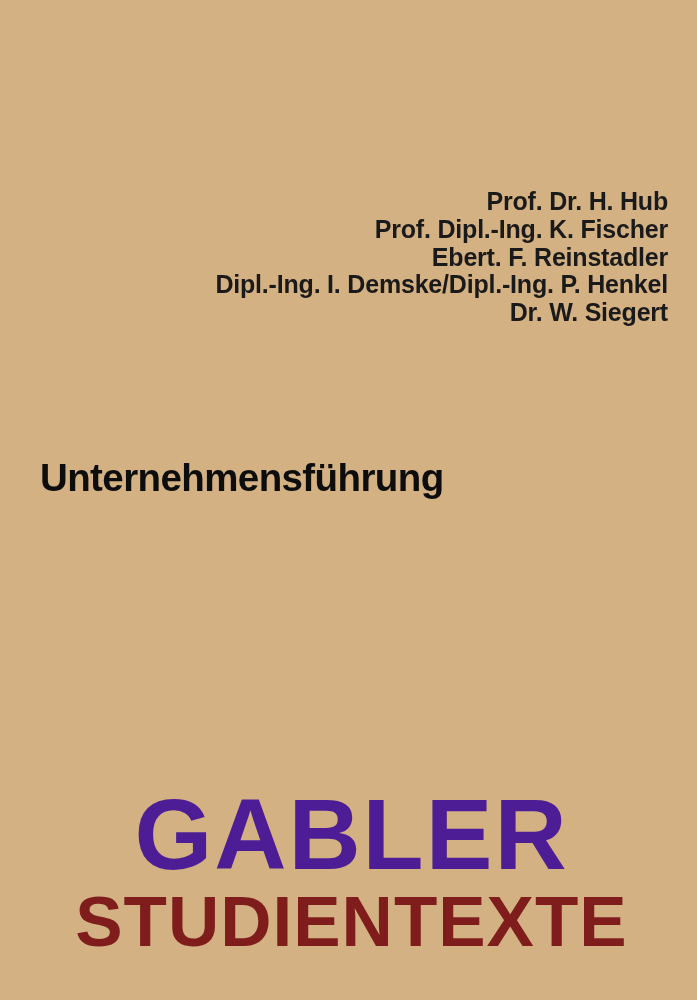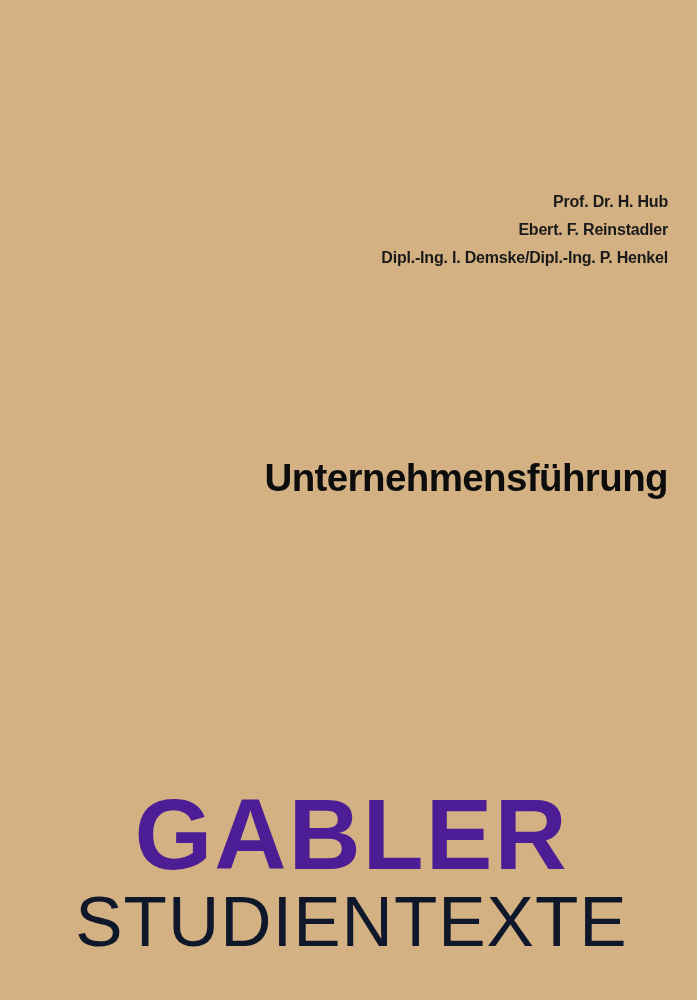--- a/index.html
+++ b/index.html
@@ -16,32 +16,31 @@
     font-family: "Liberation Sans", sans-serif;
   }
   .authors {
     position: absolute;
     top: 188px;
     right: 29px;
     text-align: right;
     color: #1a1a1a;
   }
   .authors .author-line {
-    font-size: 16px;
+    font-size: 25px;
     font-weight: bold;
     line-height: 27.8px;
     letter-spacing: -0.2px;
     white-space: nowrap;
   }
   .title {
     position: absolute;
     top: 452px;
     right: 29px;
     left: 40px;
-    text-align: right;
     color: #0d0d0d;
   }
   .title .title-line {
     font-size: 38.5px;
     font-weight: bold;
     line-height: 52px;
     letter-spacing: -0.6px;
     white-space: nowrap;
   }
   .brand {
@@ -55,37 +54,39 @@
     font-size: 100px;
     font-weight: bold;
     letter-spacing: 2px;
     line-height: 96px;
     color: #4c1d95;
     text-align: center;
     padding-left: 6px;
   }
   .brand-sub {
     font-size: 71px;
-    font-weight: normal;
+    font-weight: bold;
     letter-spacing: 1px;
     line-height: 80px;
-    color: #0f172a;
+    color: #7f1d1d;
     text-align: center;
     padding-left: 6px;
   }
 </style>
 </head>
 <body>
 
 <div class="cover">
 
   <div class="authors">
     <div class="author-line">Prof. Dr. H. Hub</div>
+    <div class="author-line">Prof. Dipl.-Ing. K. Fischer</div>
     <div class="author-line">Ebert. F. Reinstadler</div>
     <div class="author-line">Dipl.-Ing. I. Demske/Dipl.-Ing. P. Henkel</div>
+    <div class="author-line">Dr. W. Siegert</div>
   </div>
 
   <div class="title">
     <div class="title-line">Unternehmensführung</div>
   </div>
 
   <div class="brand">
     <div class="brand-main">GABLER</div>
     <div class="brand-sub">STUDIENTEXTE</div>
   </div>

